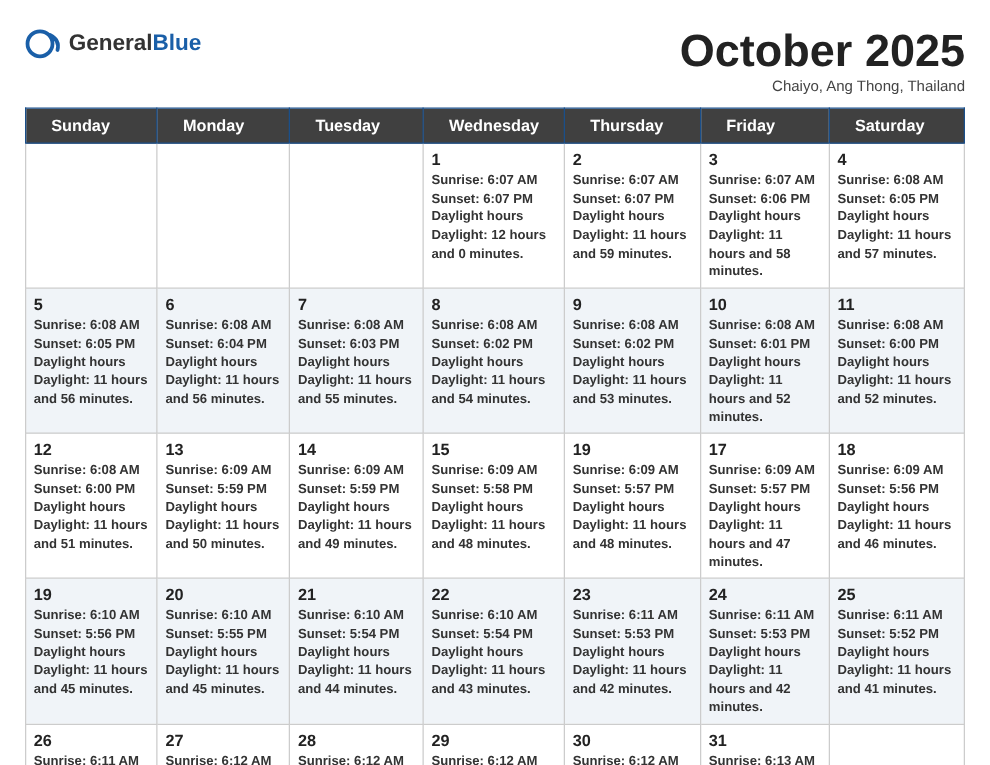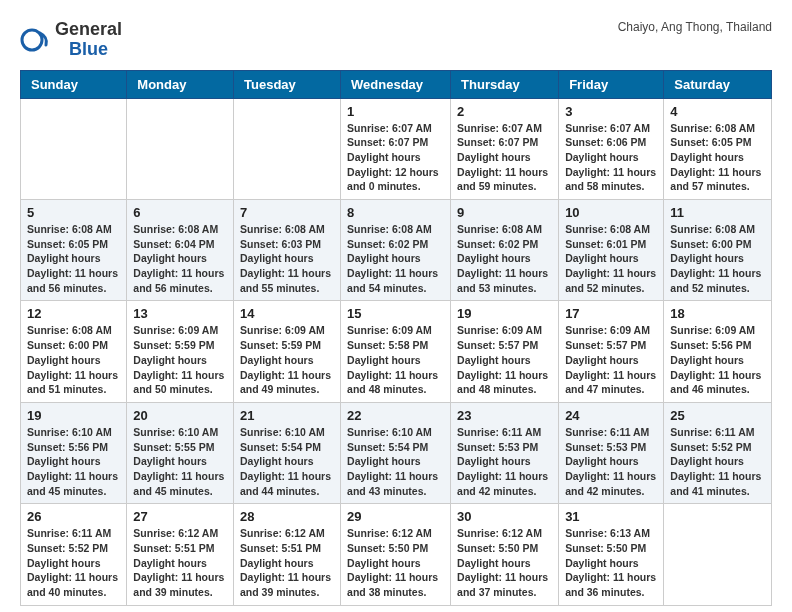--- a/index.html
+++ b/index.html
@@ -15,21 +15,21 @@
       align-items: flex-start;
       justify-content: space-between;
       margin-bottom: 10px;
     }
     .logo {
       display: flex;
       align-items: center;
     }
     .logo-text {
       display: flex;
-      flex-direction: column;
+      flex-direction: row;
       font-size: 18px;
       font-weight: bold;
       line-height: 1.1;
     }
     .logo-general { color: #333; }
     .logo-blue { color: #1a5fa8; text-align: center; }
     .logo-icon {
       width: 30px;
       height: 30px;
       margin-right: 5px;
@@ -45,24 +45,24 @@
     .subtitle {
       font-size: 12px;
       color: #444;
     }
     .calendar {
       width: 100%;
       border-collapse: collapse;
       border: 1px solid #ccc;
     }
     .calendar th {
-      background-color: #0369a1;
+      background-color: #404040;
       color: #fff;
       text-align: left;
-      padding: 6px 10px;
+      padding: 6px 20px;
       font-size: 13px;
       border: 1px solid #1a4f8a;
     }
     .calendar td {
       vertical-align: top;
       border: 1px solid #ccc;
       padding: 5px 6px;
       width: 113px;
       min-height: 90px;
     }
@@ -95,20 +95,21 @@
     <svg class="logo-icon" viewBox="0 0 30 30" xmlns="http://www.w3.org/2000/svg">
       <circle cx="12" cy="15" r="10" fill="none" stroke="#1a5fa8" stroke-width="3"></circle>
       <path d="M20 8 Q28 12 26 20" stroke="#1a5fa8" stroke-width="3" fill="none" stroke-linecap="round"></path>
     </svg>
     <div class="logo-text">
       <span class="logo-general">General</span>
       <span class="logo-blue">Blue</span>
     </div>
   </div>
   <div class="title-block">
+    <div class="month-title">October 2025</div>
     <div class="subtitle">Chaiyo, Ang Thong, Thailand</div>
   </div>
 </div>
 
 <table class="calendar">
   <thead>
     <tr>
     <th>Sunday</th>
         <th>Monday</th>
         <th>Tuesday</th>

